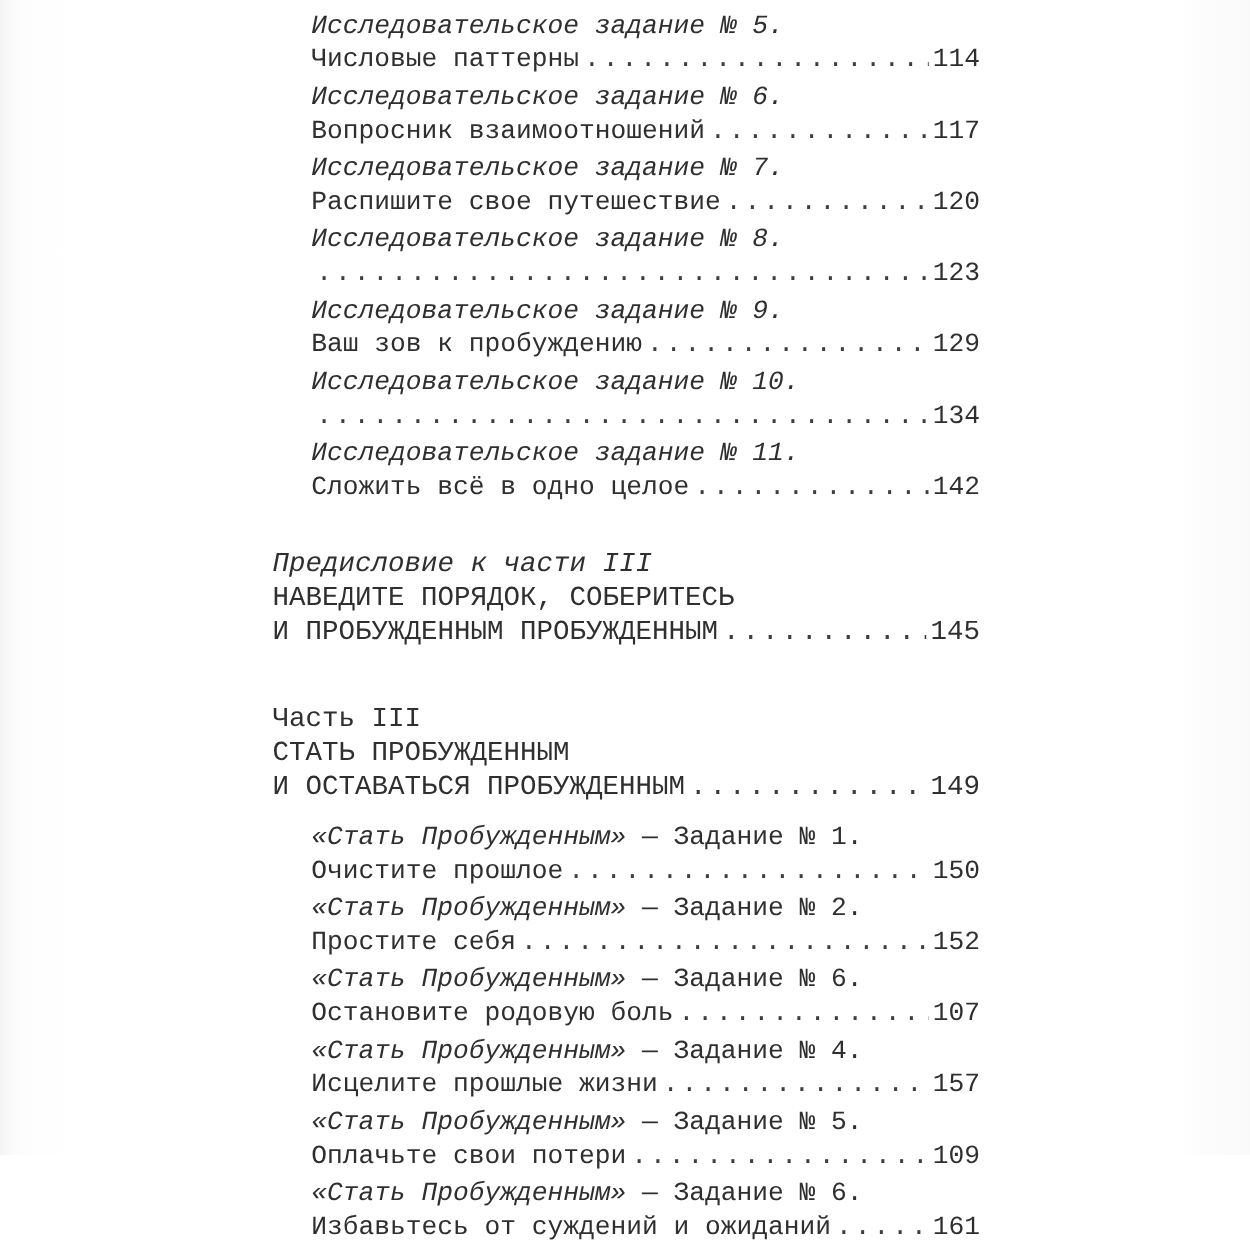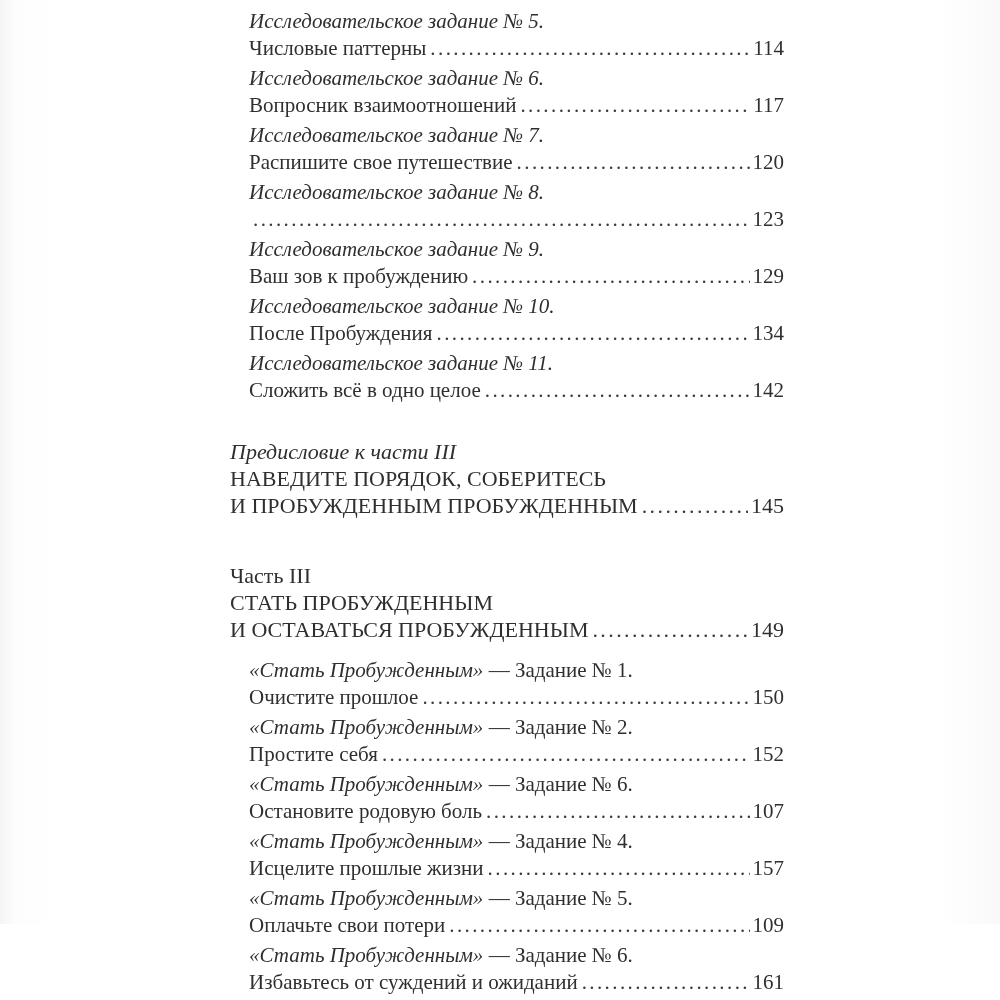--- a/index.html
+++ b/index.html
@@ -8,20 +8,21 @@
     font-family: "Liberation Serif", "DejaVu Serif", serif;
     color: #2f2f2f;
     background: #ffffff;
     overflow: hidden;
   }
   .page {
     position: relative;
     width: 1000px;
     height: 924px;
     background: linear-gradient(90deg, #f5f5f5 0px, #fdfdfd 16px, #ffffff 60px, #ffffff 94%, #f9f9f9 100%);
+    font-family: Liberation Mono, monospace;
   }
   .content {
     position: absolute;
     left: 218px;
     top: 8px;
     width: 566px;
   }
   .entry, .section-line, .entry-row {
     font-size: 21px;
     line-height: 27px;
@@ -42,21 +43,21 @@
     white-space: nowrap;
     letter-spacing: 2.4px;
     padding-left: 4px;
     color: #3d3d3d;
   }
   .page-num {
     white-space: nowrap;
     margin-left: 3px;
   }
   .section { font-size: 22px; }
-  .section .section-line, .section .entry-row { font-size: 22px; line-height: 27px; margin-left: 12px; }
+  .section .section-line, .section .entry-row { font-size: 22px; line-height: 27px; }
   .section-preface { margin-top: 34px; }
   .section-part { margin-top: 43px; }
   .tasks-start { margin-top: 14px; }
 </style>
 </head>
 <body>
 
 <div class="page">
   <div class="content">
 
@@ -100,21 +101,20 @@
       <div class="entry-row">
         <span class="entry-title">Ваш зов к пробуждению</span>
         <span class="dot-leader">........................................................................................................................</span>
         <span class="page-num">129</span>
       </div>
     </div>
 
     <div class="entry indented">
       <div class="italic">Исследовательское задание № 10.</div>
       <div class="entry-row">
-        <span class="entry-title">После Пробуждения</span>
         <span class="dot-leader">........................................................................................................................</span>
         <span class="page-num">134</span>
       </div>
     </div>
 
     <div class="entry indented">
       <div class="italic">Исследовательское задание № 11.</div>
       <div class="entry-row">
         <span class="entry-title">Сложить всё в одно целое</span>
         <span class="dot-leader">........................................................................................................................</span>

